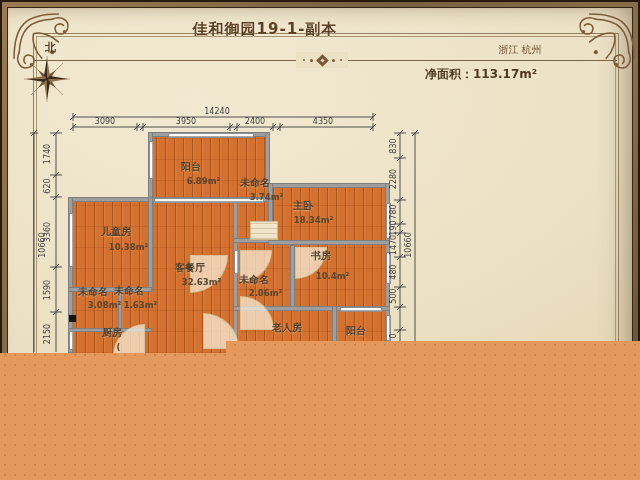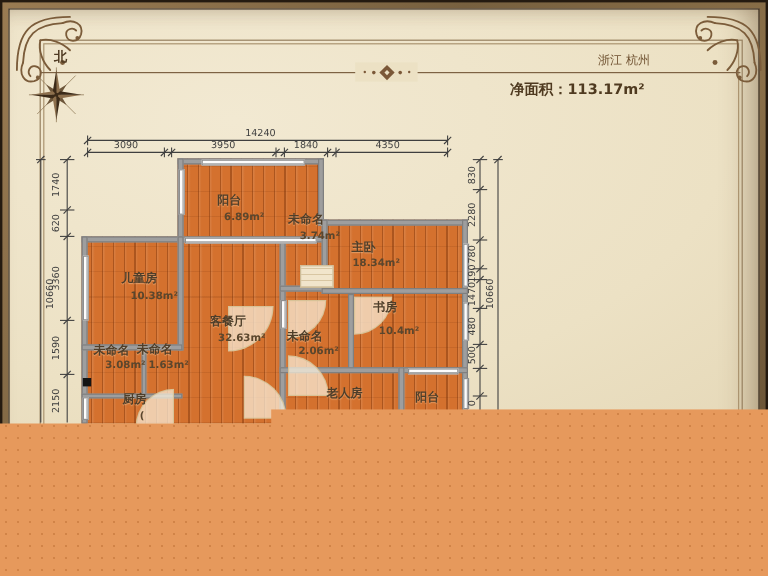--- a/index.html
+++ b/index.html
@@ -76,20 +76,21 @@
       </g>
     </symbol>
   </svg>
   <svg class="orn orn-tl" viewBox="0 0 70 70">
       <use href="#orn"></use>
     </svg>
   <svg class="orn orn-tr" viewBox="0 0 70 70">
       <use href="#orn"></use>
     </svg>
 
+  <div class="title">佳和御园19-1-副本</div>
   <div class="divider"></div>
   <div class="div-orn">
     <span class="dot sm"></span>
       <span class="dot"></span>
       <span class="diamond"></span>
       <span class="dot"></span>
       <span class="dot sm"></span>
   </div>
   <div class="location">浙江 杭州</div>
   <div class="netarea">
@@ -247,21 +248,21 @@
         <line x1="397" y1="333" x2="403" y2="327"></line>
       <line x1="415" y1="133" x2="415" y2="352"></line>
       <line x1="411" y1="133" x2="419" y2="133"></line>
         <line x1="412" y1="136" x2="418" y2="130"></line>
     </g>
   </svg>
 
   <div class="dim" style="left:217px;top:111px">14240</div>
   <div class="dim" style="left:105px;top:121px">3090</div>
   <div class="dim" style="left:186px;top:121px">3950</div>
-  <div class="dim" style="left:255px;top:121px">1840</div>
+  <div class="dim" style="left:255px;top:121px">2400</div>
   <div class="dim" style="left:323px;top:121px">4350</div>
   <div class="dim dimv" style="left:42px;top:245px">10660</div>
   <div class="dim dimv" style="left:47px;top:154px">1740</div>
   <div class="dim dimv" style="left:47px;top:186px">620</div>
   <div class="dim dimv" style="left:47px;top:232px">3360</div>
   <div class="dim dimv" style="left:47px;top:290px">1590</div>
   <div class="dim dimv" style="left:47px;top:334px">2150</div>
   <div class="dim dimv" style="left:393px;top:146px">830</div>
   <div class="dim dimv" style="left:393px;top:179px">2280</div>
   <div class="dim dimv" style="left:393px;top:212px">780</div>

